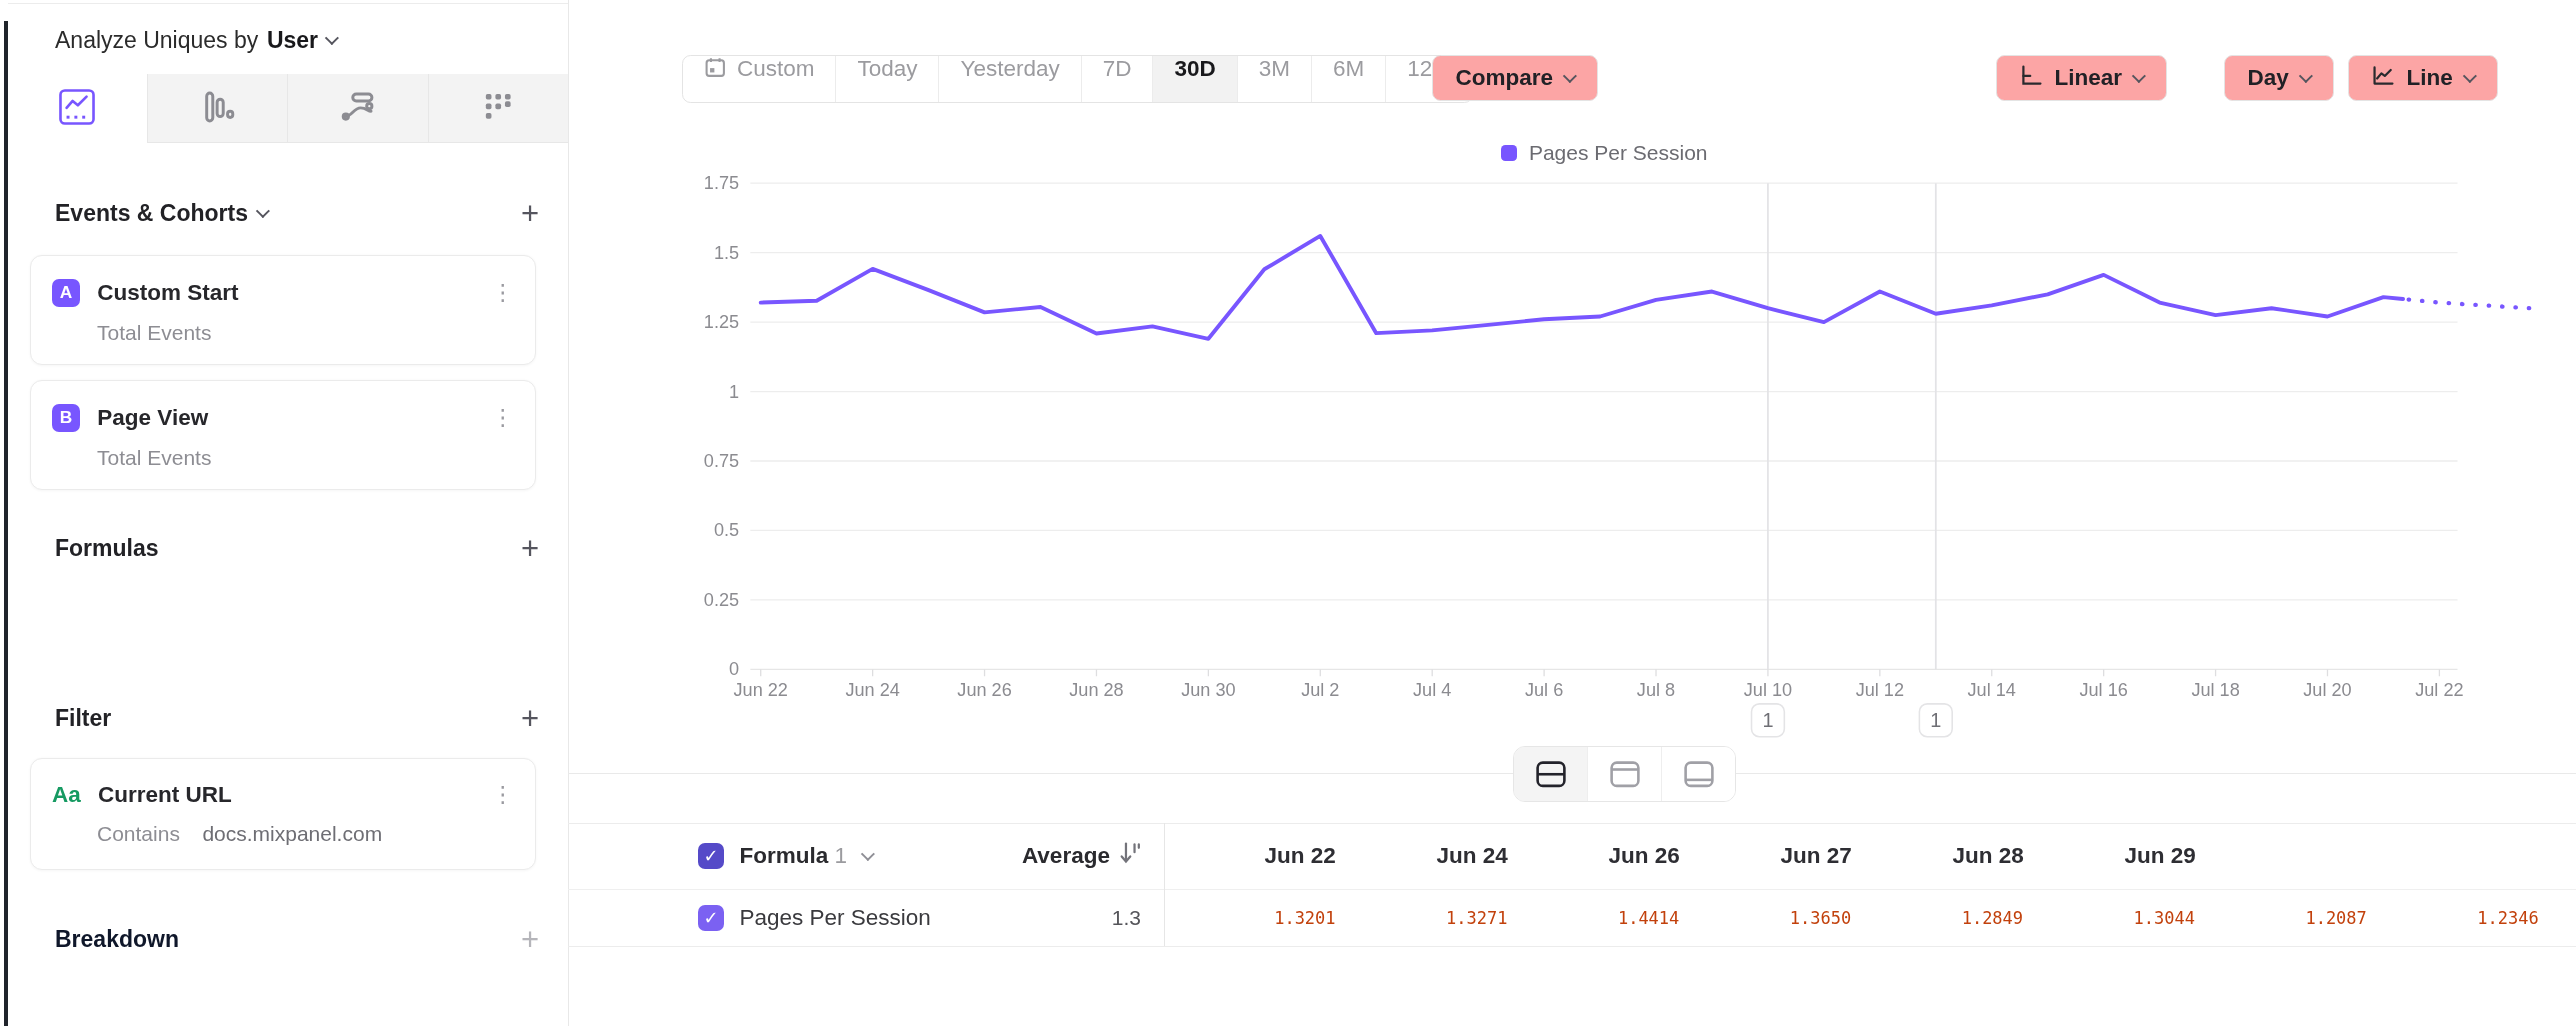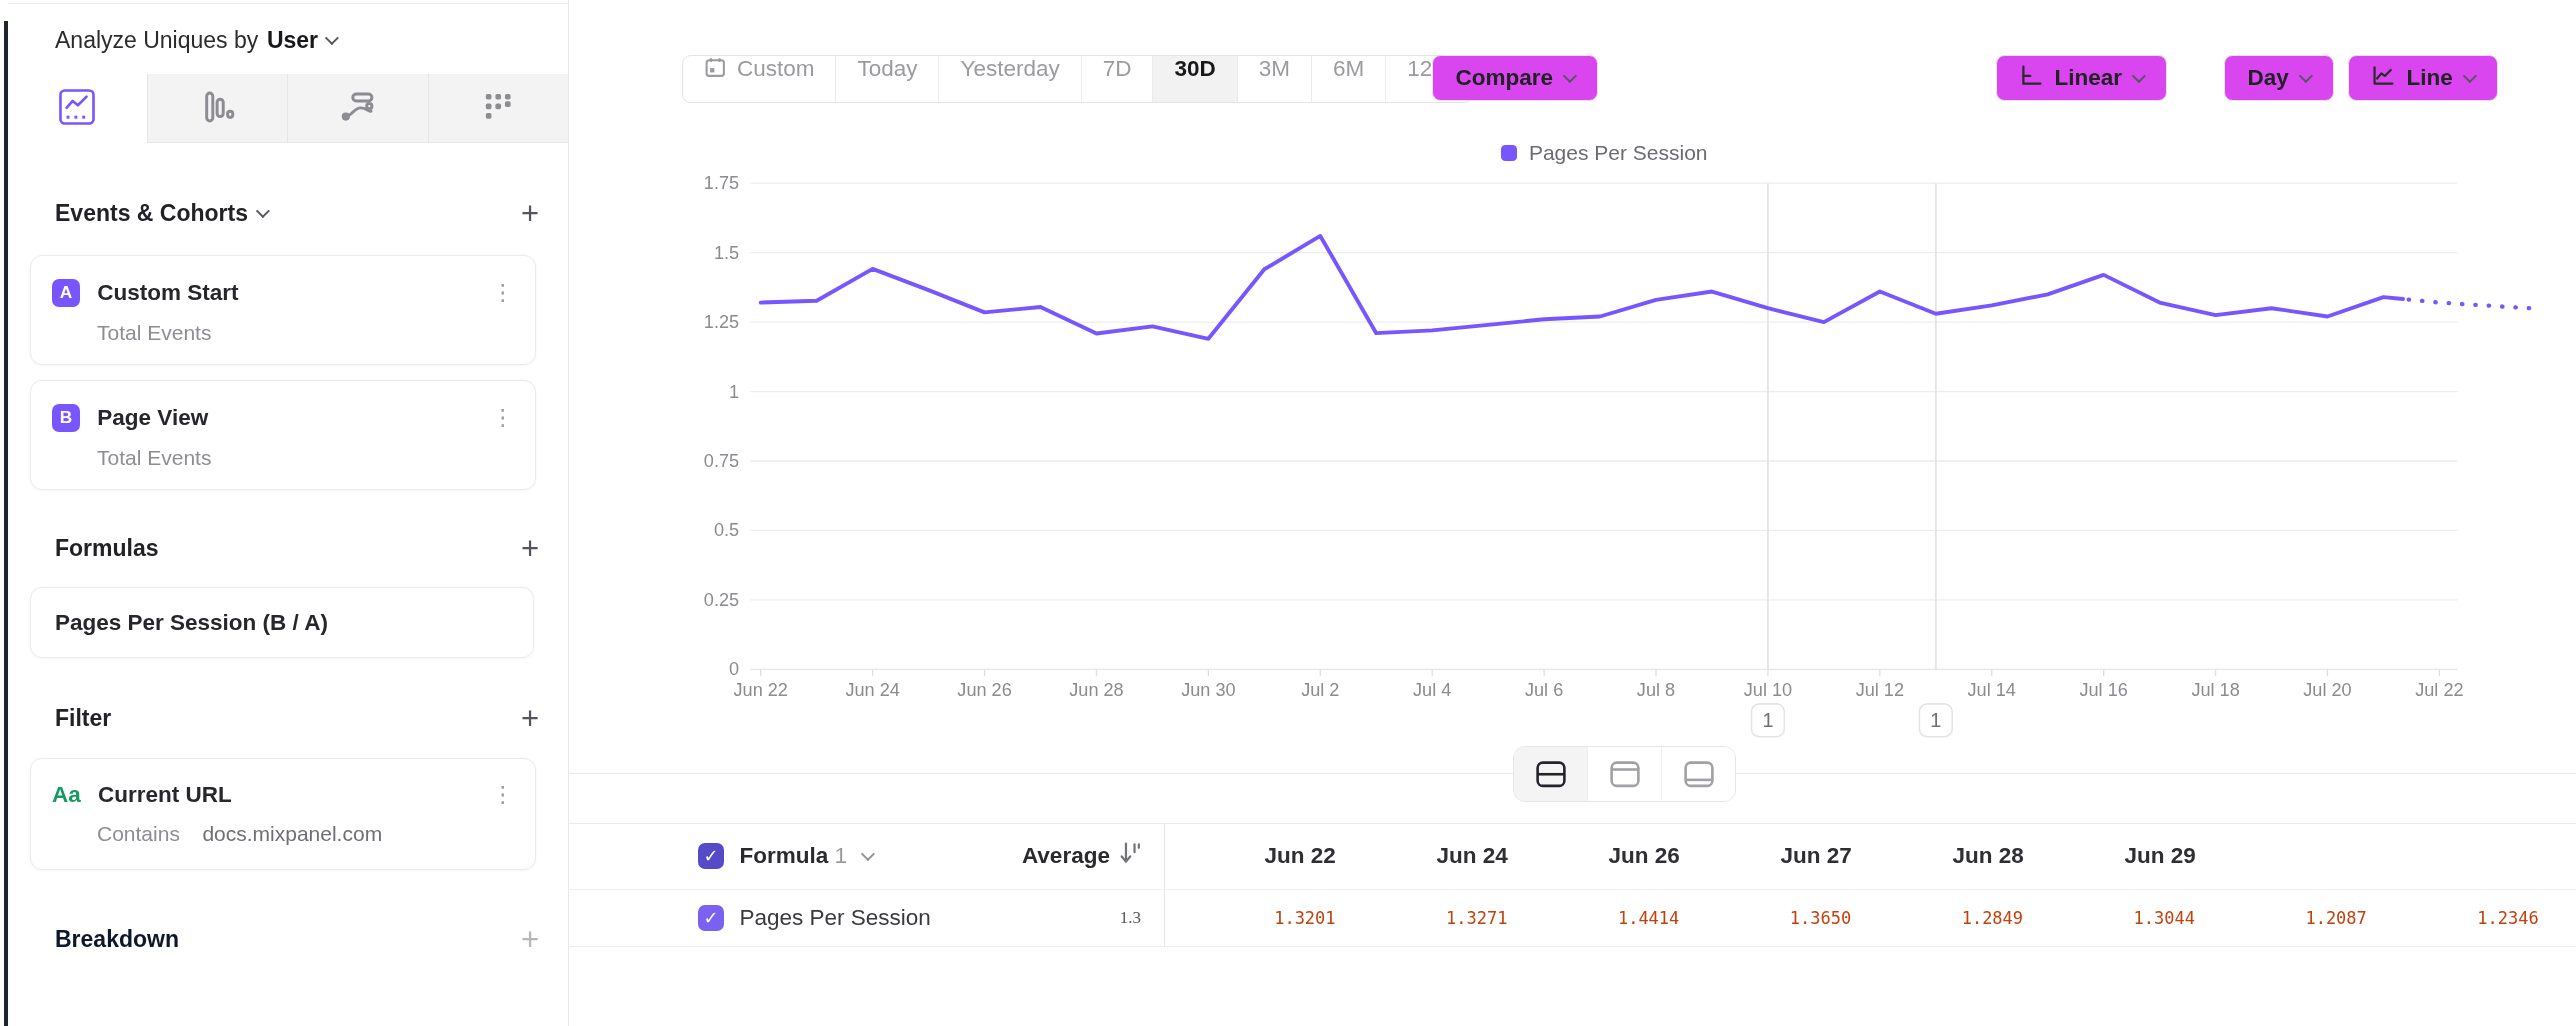--- a/index.html
+++ b/index.html
@@ -41,21 +41,21 @@
         font-weight:bold;color:#27272b;box-shadow:0 0.9px 2.6px rgba(0,0,0,0.04);background:#fff;box-sizing:border-box;}
   
   .range-group{left:682px;top:55px;height:46px;display:flex;border:1.3px solid #e4e4e4;
         border-radius:8.6px;overflow:hidden;background:#fff;}
   .range-btn{display:flex;align-items:flex-start;gap:10.4px;padding:0 21px;font-size:22.5px;color:#9b9b9f;
         border-right:1.3px solid #ececec;cursor:pointer;white-space:nowrap;}
   .range-btn:last-child{border-right:none;}
   .range-btn.active{background:#f2f2f2;color:#19191c;font-weight:bold;}
   .pill-btn{height:46px;display:flex;align-items:center;gap:12px;padding:0 22.5px;
         border:1.3px solid #e4e4e4;border-radius:8.6px;font-size:22.5px;font-weight:bold;
-        color:#212126;background:#d946ef;cursor:pointer;box-sizing:border-box;white-space:nowrap;}
+        color:#212126;background:#fca5a5;cursor:pointer;box-sizing:border-box;white-space:nowrap;}
   
   .legend{left:750px;top:141px;width:1708px;display:flex;justify-content:center;}
   .legend-inner{display:flex;align-items:center;gap:12px;font-size:21px;color:#6b6b71;}
   .legend-swatch{width:16.4px;height:16.4px;border-radius:4.3px;background:#7856ff;}
   
   .mid-divider{left:568px;top:773px;width:2008px;height:1.3px;background:#e9e9e9;}
   .toggle-group{left:1513px;top:746px;height:54px;display:flex;border:1.3px solid #e6e6e6;
         border-radius:12px;overflow:hidden;background:#fff;}
   .toggle-btn{width:73px;display:flex;align-items:center;justify-content:center;
         border-right:1.3px solid #eee;cursor:pointer;background:#fff;}
@@ -70,21 +70,21 @@
   .cb-header{background:#554ac8;}
   .cb-row{background:#7b61f2;}
   .th-left{left:698px;top:823px;height:66px;display:flex;align-items:center;gap:15.5px;}
   .th-formula{font-size:22.5px;color:#2a2a2e;font-weight:bold;}
   .th-formula .num{color:#9b9b9f;font-weight:normal;}
   .th-avg{left:968px;top:823px;width:173px;height:66px;display:flex;align-items:center;
         justify-content:flex-end;gap:8.6px;font-size:22.5px;font-weight:bold;color:#2a2a2e;}
   .tr-left{left:698px;top:889px;height:57px;display:flex;align-items:center;gap:15.5px;}
   .tr-label{font-size:22.5px;color:#3a3a3e;}
   .tr-avg{left:968px;top:889px;width:173px;height:57px;display:flex;align-items:center;
-        justify-content:flex-end;font-family:Liberation Serif, serif;font-size:17px;color:#55555a;}
+        justify-content:flex-end;font-family:Liberation Sans, sans-serif;font-size:21px;color:#55555a;}
   .col-row{left:1181px;top:823px;width:1375px;height:66px;display:flex;}
   .col-row.vals{top:889px;height:57px;}
   .colcell{width:172px;display:flex;align-items:center;justify-content:flex-end;
         padding-right:17.3px;box-sizing:border-box;font-size:22.5px;font-weight:bold;color:#2e2e33;}
   .col-row.vals .colcell{font-family:"DejaVu Sans Mono",monospace;font-weight:normal;
         font-size:17px;color:#c2410c;}
   svg text{font-family:"Liberation Sans",sans-serif;}
 </style>
 </head>
 <body>
@@ -177,23 +177,20 @@
     <div class="card-sub">
       <span>Total Events</span>
     </div>
   </div>
 
   <div class="abs side-section" style="top:533px;">
     <span class="ttl">
         <span>Formulas</span>
       </span>
     <span class="plus">+</span>
-  </div>
-  <div class="abs formula-card">
-    <span>Pages Per Session (B / A)</span>
   </div>
 
   <div class="abs side-section" style="top:703px;">
     <span class="ttl">
         <span>Filter</span>
       </span>
     <span class="plus">+</span>
   </div>
   <div class="abs card" style="top:758px;height:110px;">
     <div class="card-row">

